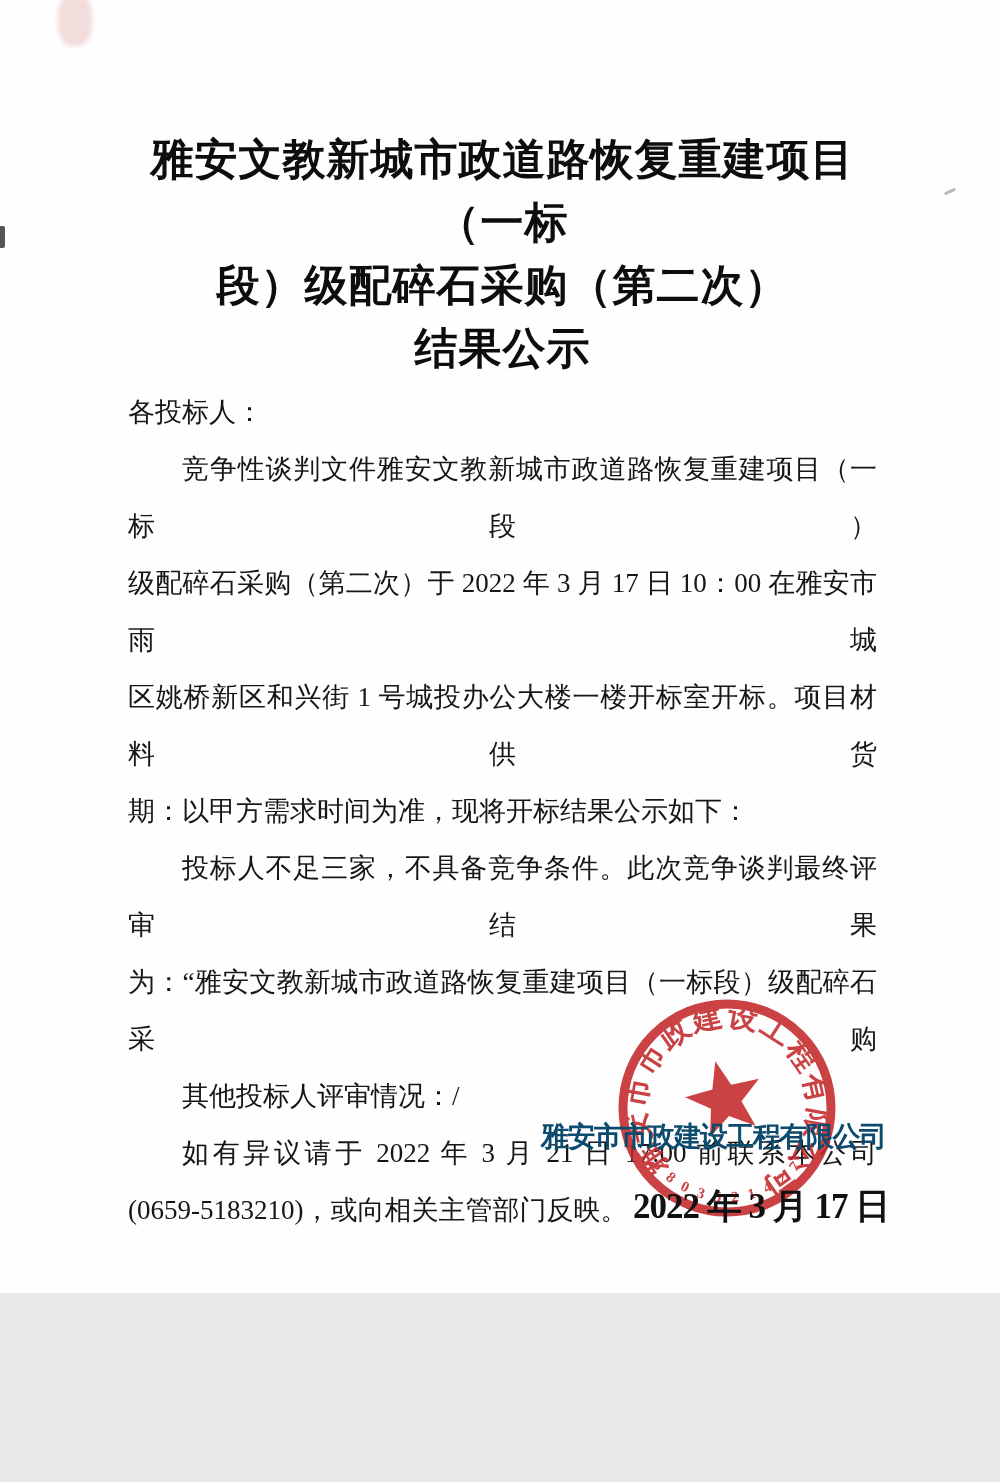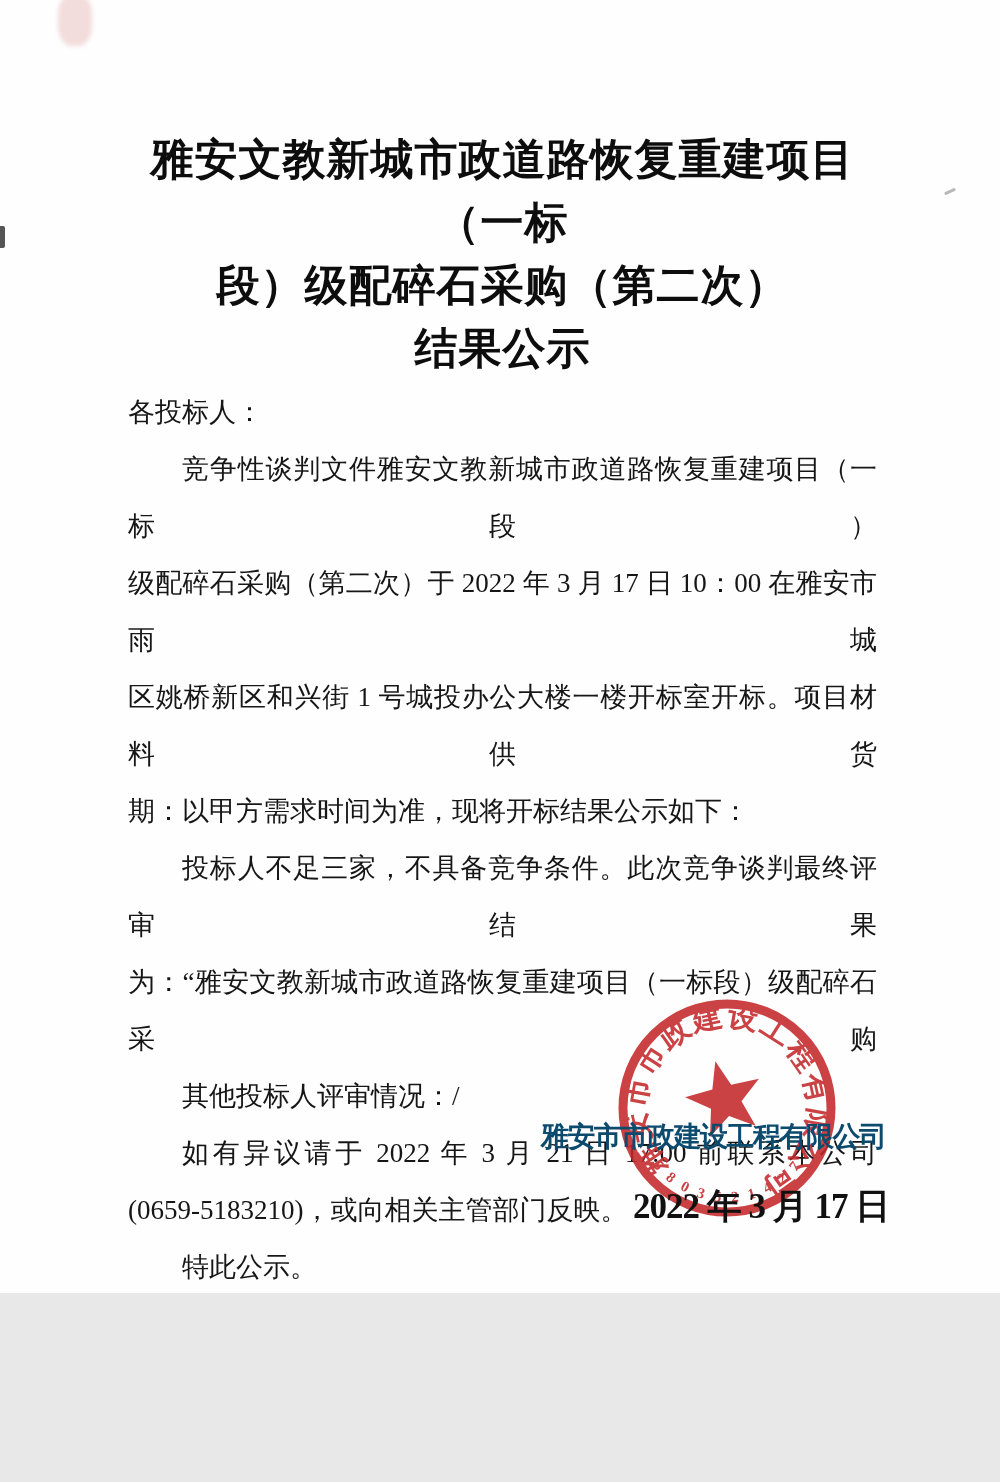--- a/index.html
+++ b/index.html
@@ -112,21 +112,20 @@
     <div class="body-line">各投标人：</div>
     <div class="body-line indent justify">竞争性谈判文件雅安文教新城市政道路恢复重建项目（一标段）</div>
     <div class="body-line justify">级配碎石采购（第二次）于 2022 年 3 月 17 日 10：00 在雅安市雨城</div>
     <div class="body-line justify">区姚桥新区和兴街 1 号城投办公大楼一楼开标室开标。项目材料供货</div>
     <div class="body-line">期：以甲方需求时间为准，现将开标结果公示如下：</div>
     <div class="body-line indent justify">投标人不足三家，不具备竞争条件。此次竞争谈判最终评审结果</div>
     <div class="body-line justify">为：“雅安文教新城市政道路恢复重建项目（一标段）级配碎石采购</div>
     <div class="body-line indent">其他投标人评审情况：/</div>
     <div class="body-line indent justify">如有异议请于 2022 年 3 月 21 日 17:00 前联系本公司</div>
     <div class="body-line">(0659-5183210)，或向相关主管部门反映。</div>
-    <div class="body-line indent">特此公示。</div>
   </div>
 
   <svg class="seal" viewBox="0 0 280 280" aria-hidden="true">
     <g fill="#c4292b">
       <circle cx="140" cy="140" r="104" fill="none" stroke-width="9" stroke="#c4292b"></circle>
 
       <g transform="translate(138,132) rotate(-14)">
         <path d="M0,-40 L9.7,-13.35 L38.04,-12.36 L15.69,5.1 L23.51,32.36 L0,16.5 L-23.51,32.36 L-15.69,5.1 L-38.04,-12.36 L-9.7,-13.35 Z"></path>
       </g>
 

